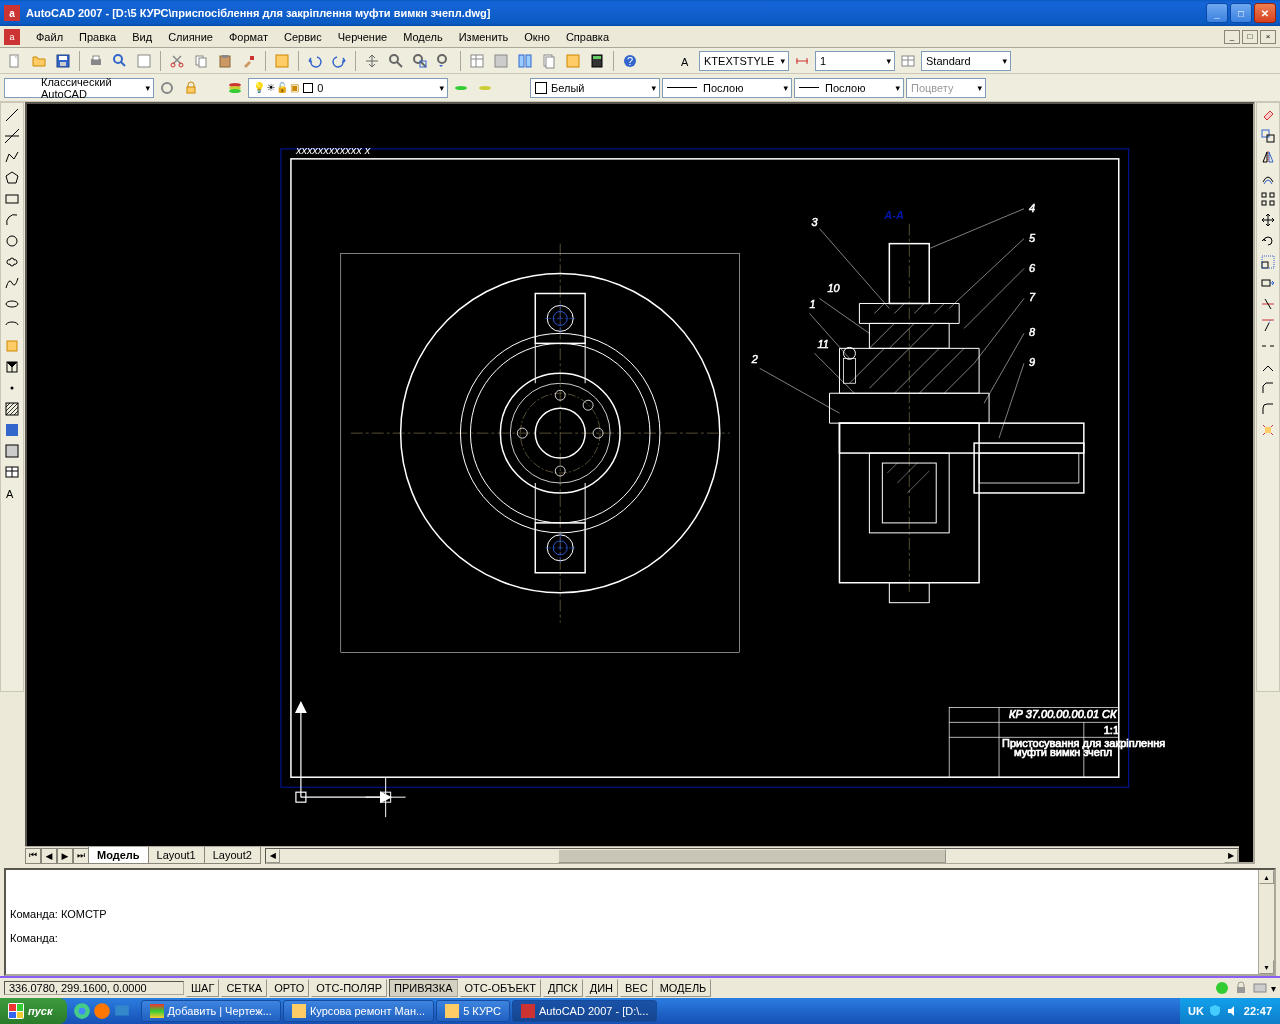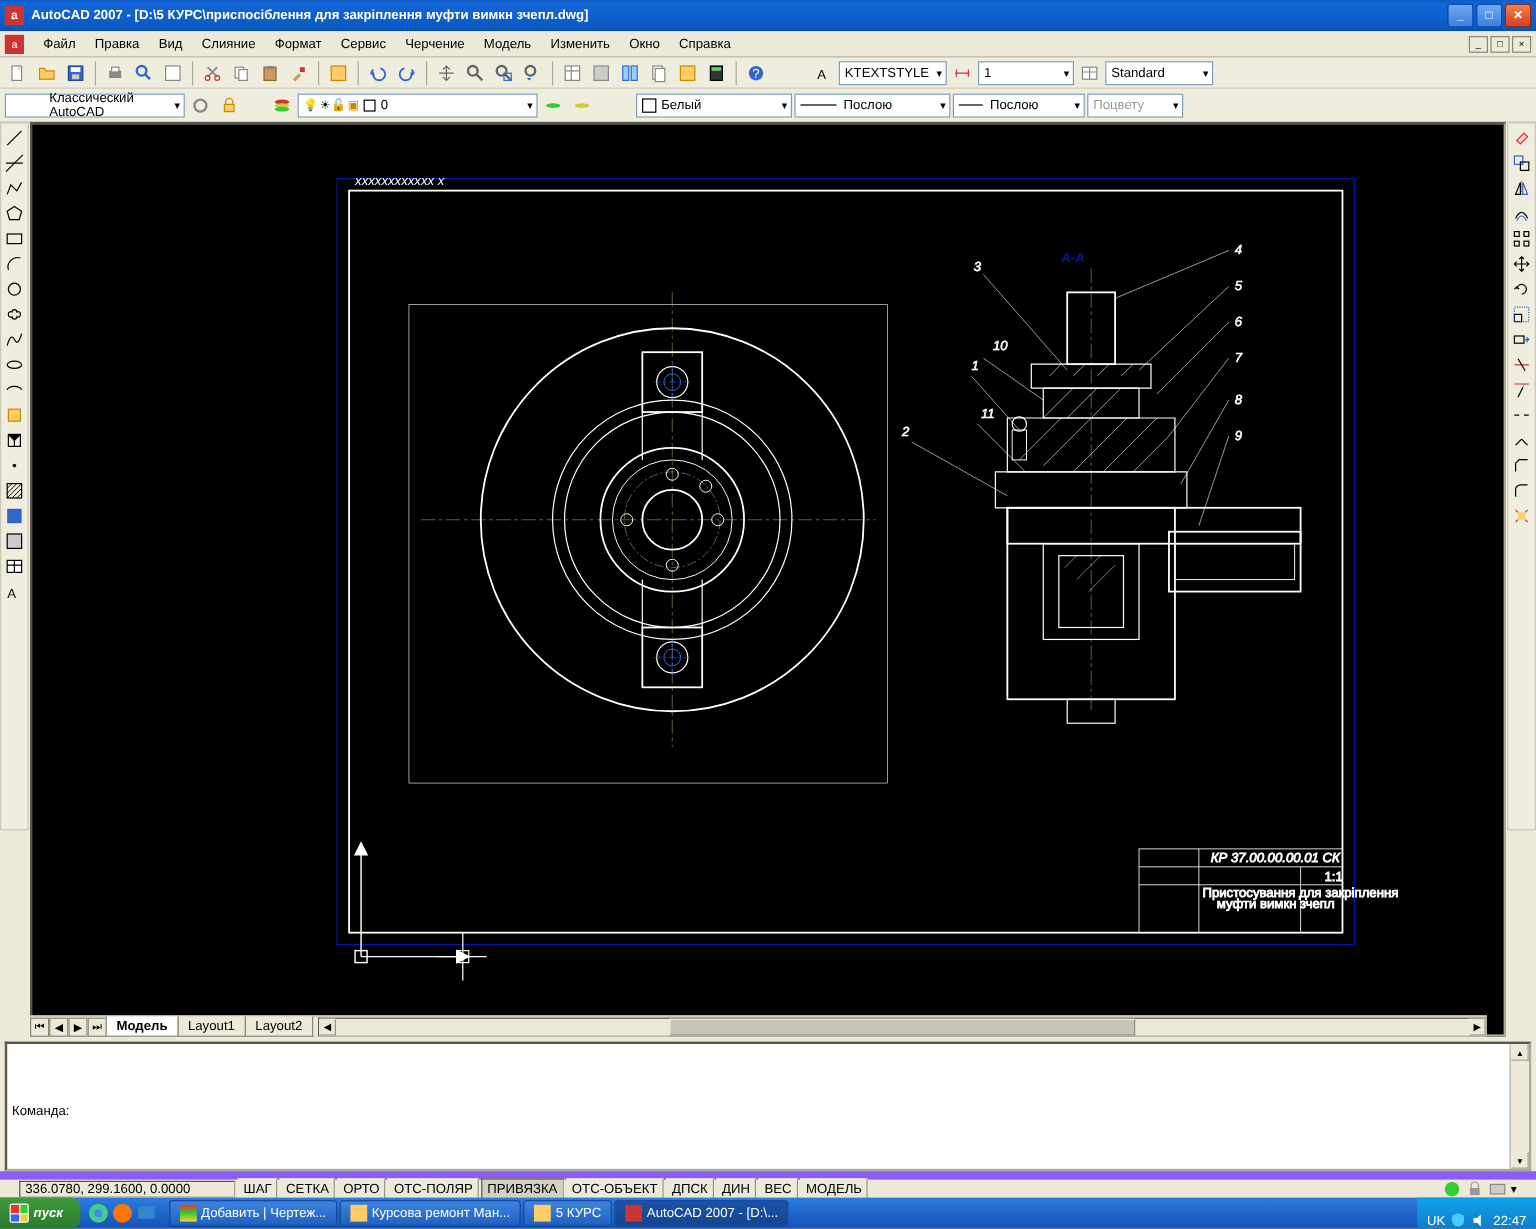--- a/index.html
+++ b/index.html
@@ -62,39 +62,39 @@
 .hscroll .arr.l { left:0; } .hscroll .arr.r { right:0; }
 
 
 .cmdwin { position:absolute; left:4px; right:4px; bottom:48px; height:108px; background:#fff; border:2px inset #aca899; padding:2px 4px; font-family:"Courier New",monospace; font-size:12px; overflow:hidden; }
 .cmdwin .line { white-space:pre; }
 .cmdwin .cmdscroll { position:absolute; right:0; top:0; width:16px; height:100%; background:#ece9d8; border-left:1px solid #aca899; display:flex; flex-direction:column; }
 .cmdwin .cmdscroll .sar { height:14px; background:#ece9d8; border:1px outset #ece9d8; display:flex; align-items:center; justify-content:center; font-size:8px; }
 .cmdwin .cmdscroll .strack { flex:1; background:#ece9d8; }
 
 
-.statusbar { position:absolute; left:0; right:0; bottom:26px; height:22px; background:#ece9d8; border-top:7px solid #8b5cf6; display:flex; align-items:center; padding:0 16px; gap:2px; }
+.statusbar { position:absolute; left:0; right:0; bottom:26px; height:22px; background:#ece9d8; border-top:2px solid #8b5cf6; display:flex; align-items:center; padding:0 4px; gap:2px; }
 .coords { width:180px; padding:0 4px; border:1px inset #aca899; font-size:11px; }
 .stbtn { height:18px; padding:0 4px; border:1px outset #ece9d8; background:#ece9d8; font-size:10px; display:flex; align-items:center; }
 .stbtn.active { border:1px inset #aca899; background:#d4d0c2; }
 .statusbar .tray { margin-left:auto; display:flex; gap:3px; align-items:center; }
 .tray-icon { width:16px; height:16px; }
 
 
 .taskbar { position:absolute; left:0; right:0; bottom:0; height:26px; background:linear-gradient(to bottom,#2b7de0,#1650b5); display:flex; align-items:center; }
 .startbtn { height:26px; padding:0 14px 0 8px; background:linear-gradient(to bottom,#3c9c3c,#2a7a2a); color:#fff; font-weight:bold; font-style:italic; display:flex; align-items:center; gap:4px; border-radius:0 8px 8px 0; }
 .startbtn .winflag { width:16px; height:16px; background:#fff; border-radius:2px; display:grid; grid-template:1fr 1fr/1fr 1fr; gap:1px; padding:1px; }
 .startbtn .winflag span:nth-child(1){background:#e33;} .startbtn .winflag span:nth-child(2){background:#3c3;} .startbtn .winflag span:nth-child(3){background:#36e;} .startbtn .winflag span:nth-child(4){background:#ec3;}
 .ql { display:flex; gap:2px; padding:0 6px; }
 .ql .qbtn { width:18px; height:18px; }
 .tasks { display:flex; gap:2px; flex:1; padding:0 4px; }
 .task { height:22px; padding:0 8px; background:linear-gradient(to bottom,#3d84e0,#2060c0); border:1px solid #154a9c; border-radius:3px; color:#fff; display:flex; align-items:center; gap:4px; max-width:160px; overflow:hidden; white-space:nowrap; font-size:11px; }
 .task.active { background:linear-gradient(to bottom,#1a52a8,#154590); }
 .task .ticon { width:14px; height:14px; background:#fc6; }
-.systray { background:linear-gradient(to bottom,#12a0ec,#0e7ec8); height:26px; display:flex; align-items:flex-end; padding:0 8px; gap:4px; color:#fff; font-size:11px; }
+.systray { background:linear-gradient(to bottom,#12a0ec,#0e7ec8); height:26px; display:flex; align-items:center; padding:0 8px; gap:4px; color:#fff; font-size:11px;font-weight:bold; }
 .systray .sicon { width:14px; height:14px; }
 
 .disabled { color:#999; }
 </style>
 </head>
 <body>
 
 <div class="titlebar">
   <span class="app-icon">a</span>
   <span class="title">AutoCAD 2007 - [D:\5 КУРС\приспосіблення для закріплення муфти вимкн зчепл.dwg]</span>
@@ -732,20 +732,21 @@
     <div class="arr l">◀</div>
       <div class="thumb"></div>
       <div class="arr r">▶</div>
   </div>
 </div>
 
 <div class="cmdwin">
   <div class="line">&nbsp;</div>
   <div class="line">&nbsp;</div>
   <div class="line">&nbsp;</div>
+  <div class="line">Команда: КОМСТР</div>
   <div class="line">&nbsp;</div>
   <div class="line">Команда:</div>
   <div class="cmdscroll">
     <div class="sar">▴</div>
       <div class="strack"></div>
       <div class="sar">▾</div>
   </div>
 </div>
 
 <div class="statusbar">

